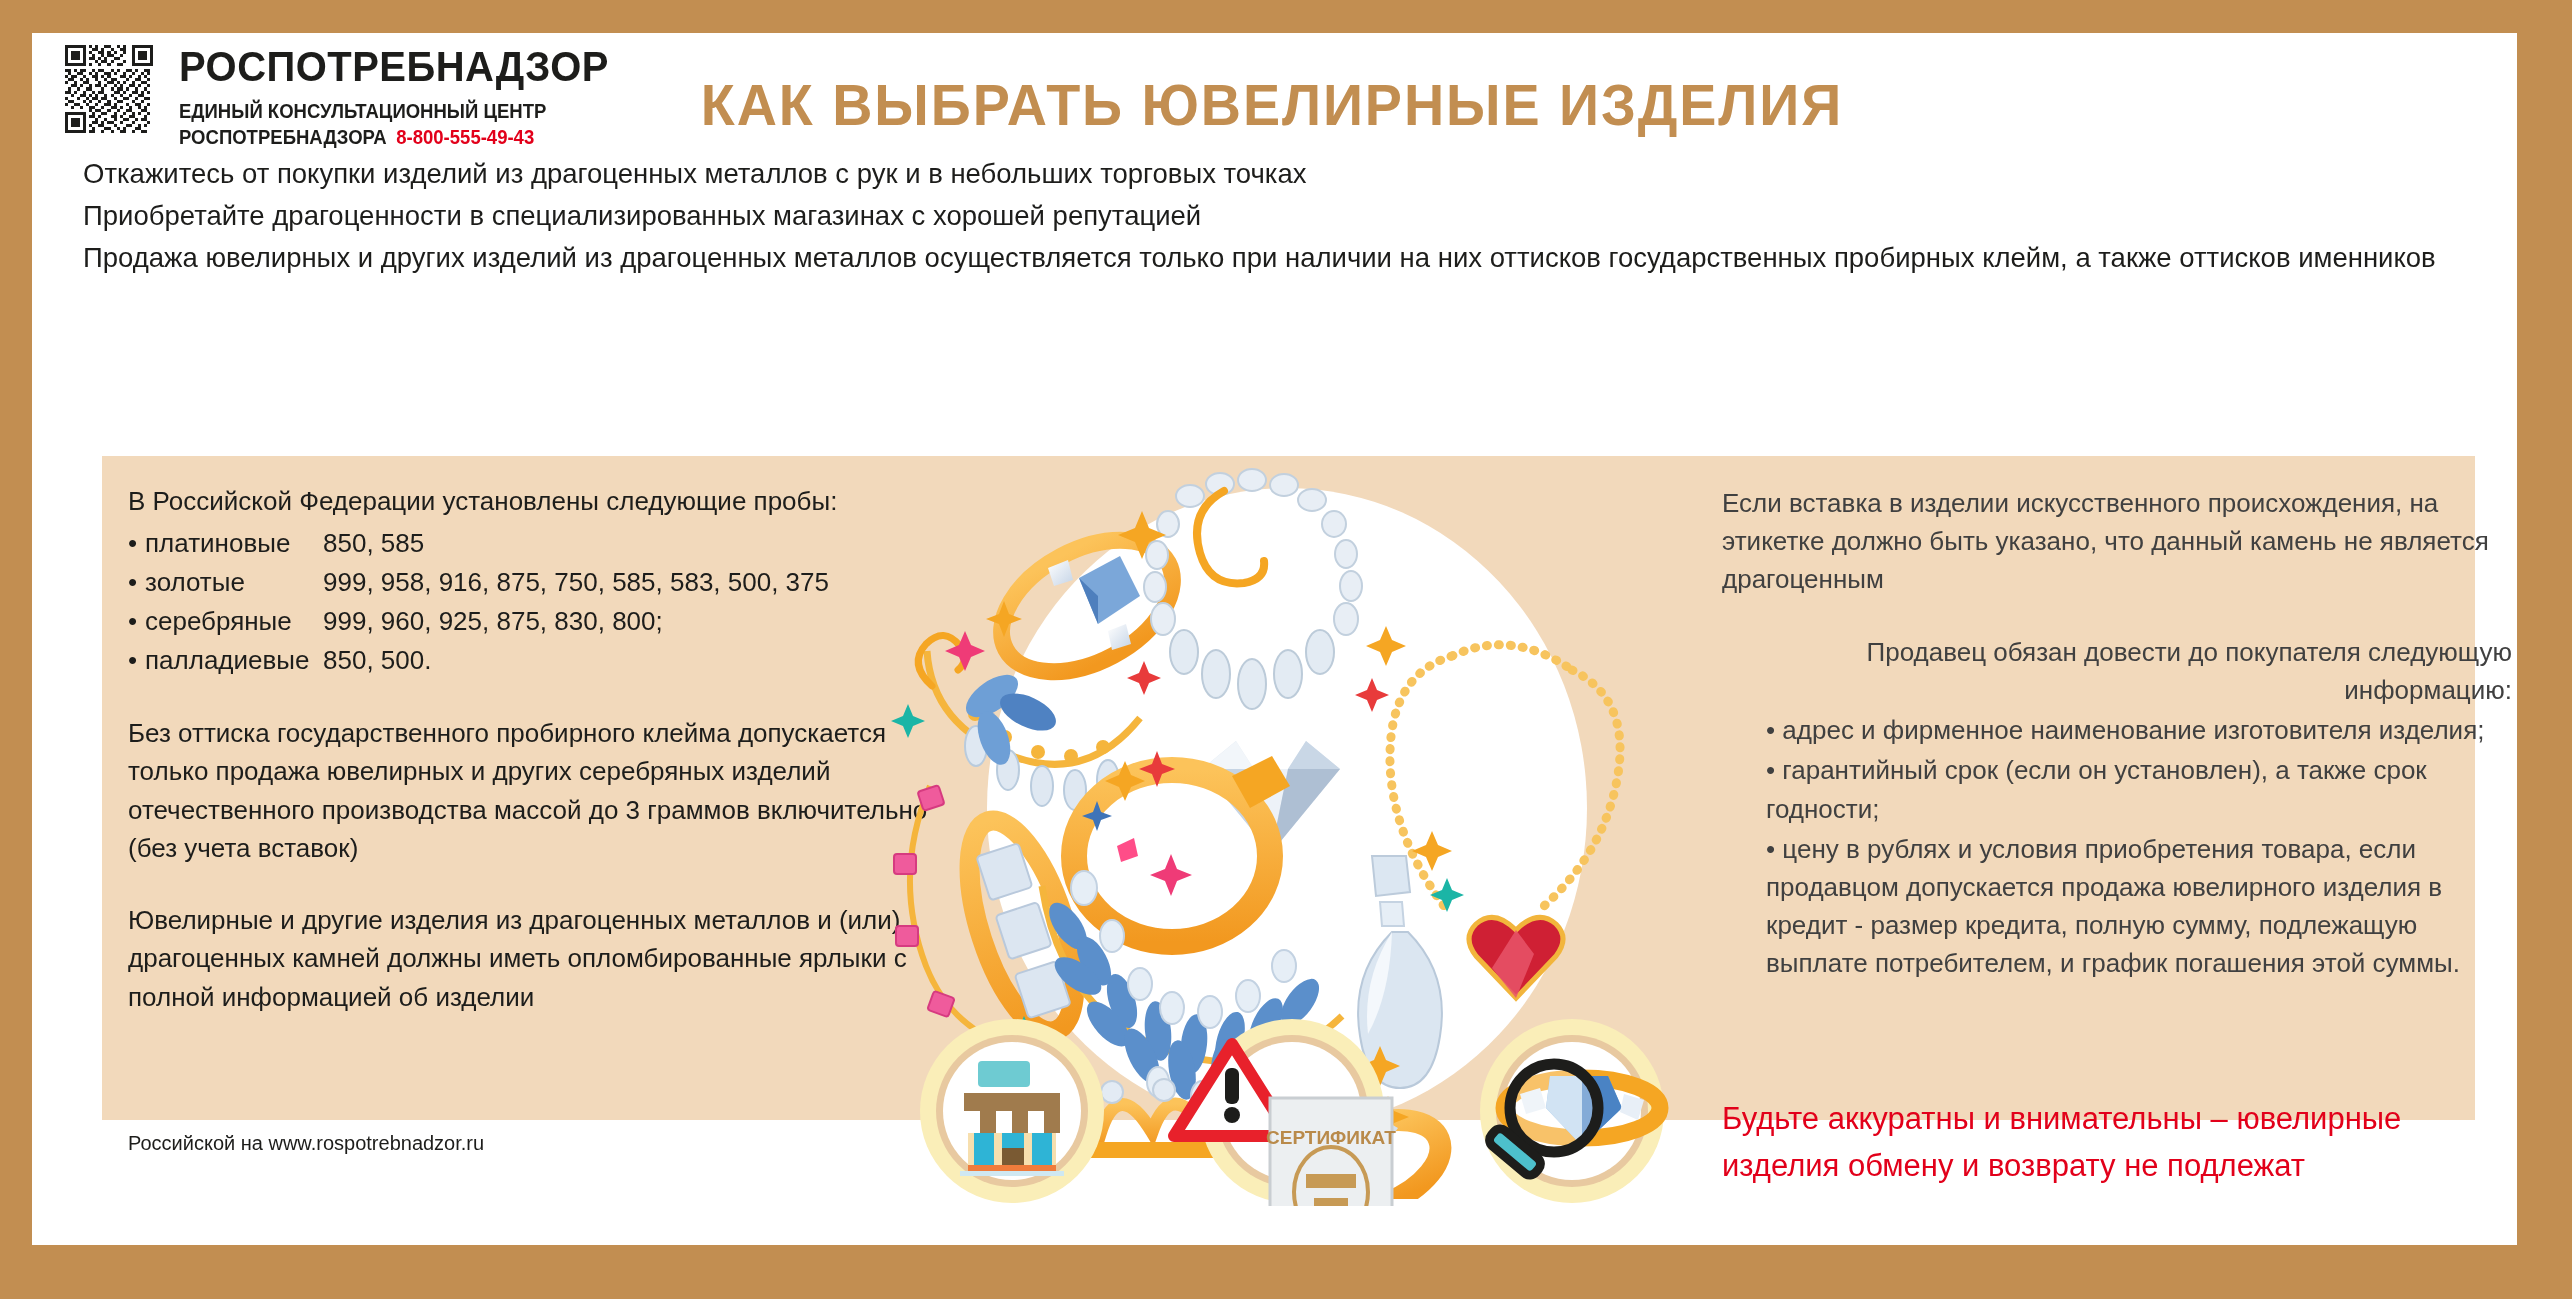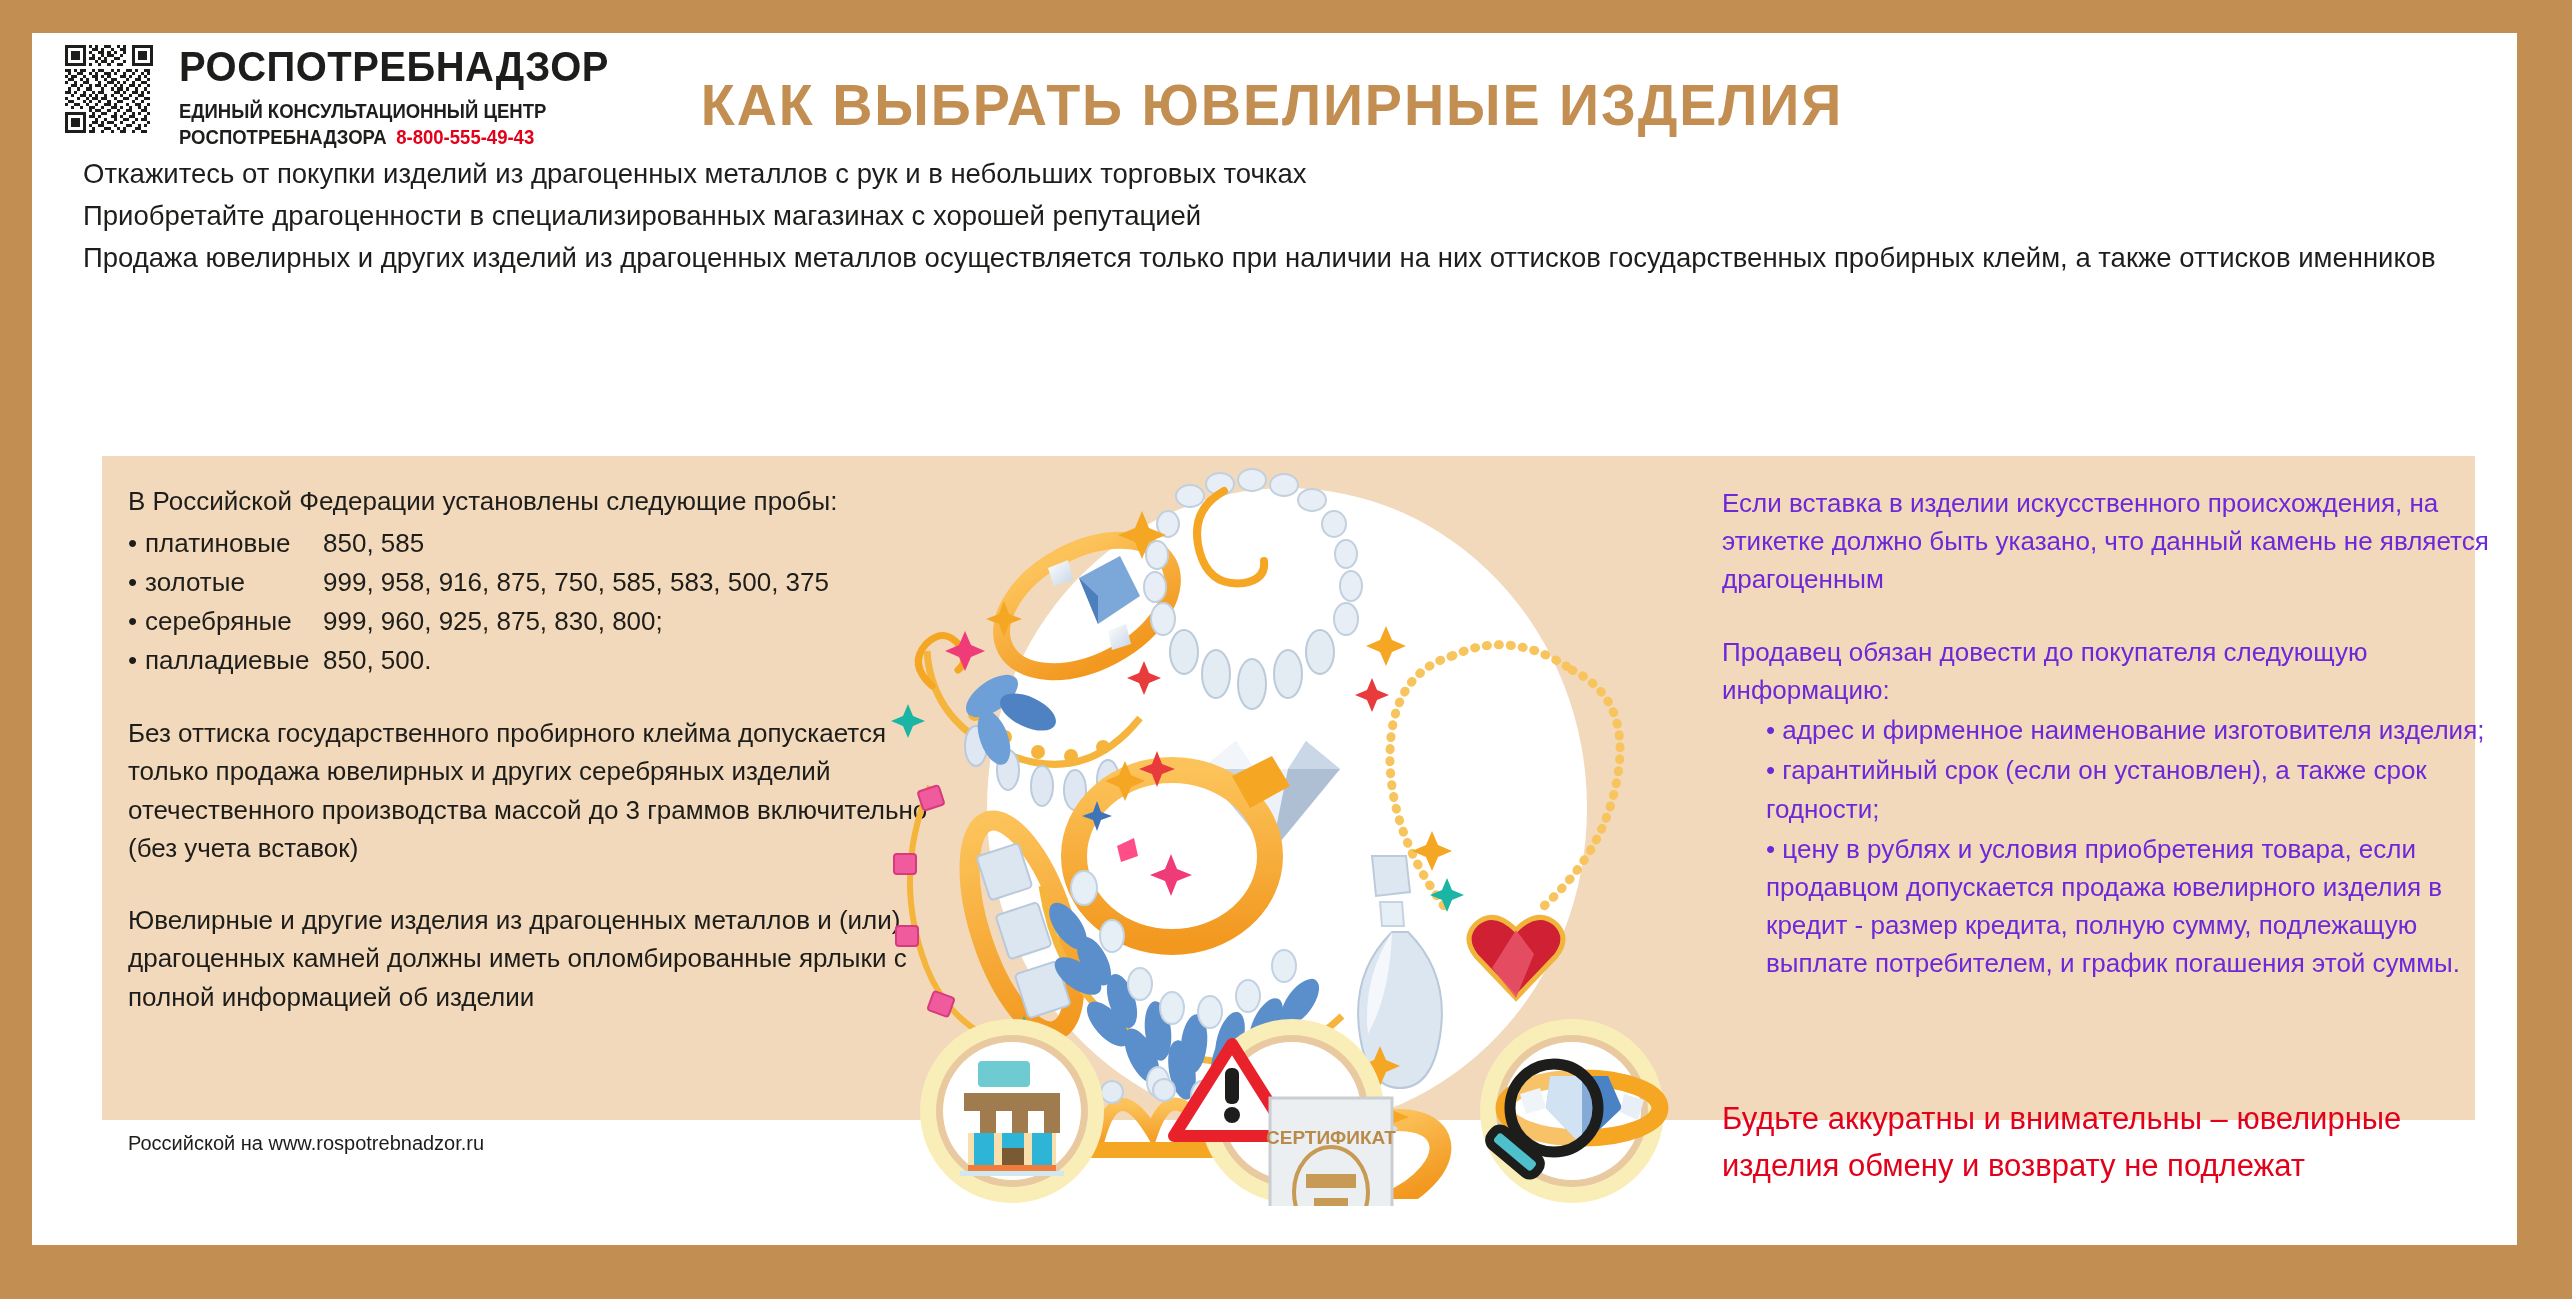--- a/index.html
+++ b/index.html
@@ -73,24 +73,24 @@
   .proby .vals{flex:1 1 auto;white-space:nowrap;}
   .para{margin:34px 0 0 0;}
   .footnote{
     position:absolute;left:26px;top:676px;
     font-size:20px;color:#1d1d1b;
   }
 
   
   .col-right{
     position:absolute;left:1620px;top:28px;width:790px;
-    font-size:26px;color:#6d28d9;line-height:1.47;
+    font-size:26px;color:#404040;line-height:1.47;
   }
   .col-right p{margin:0;}
-  .col-right .gap{margin-top:34px;}
+  .col-right .gap{margin-top:34px;text-align:right;}
   .col-right .b{margin-top:2px;margin-left:44px;}
   .warn{
     position:absolute;left:1620px;top:640px;width:800px;
     font-size:31px;color:#e2001a;line-height:1.5;
   }
 
   
   .art{
     position:absolute;left:770px;top:0px;width:830px;height:743px;
     overflow:hidden;

